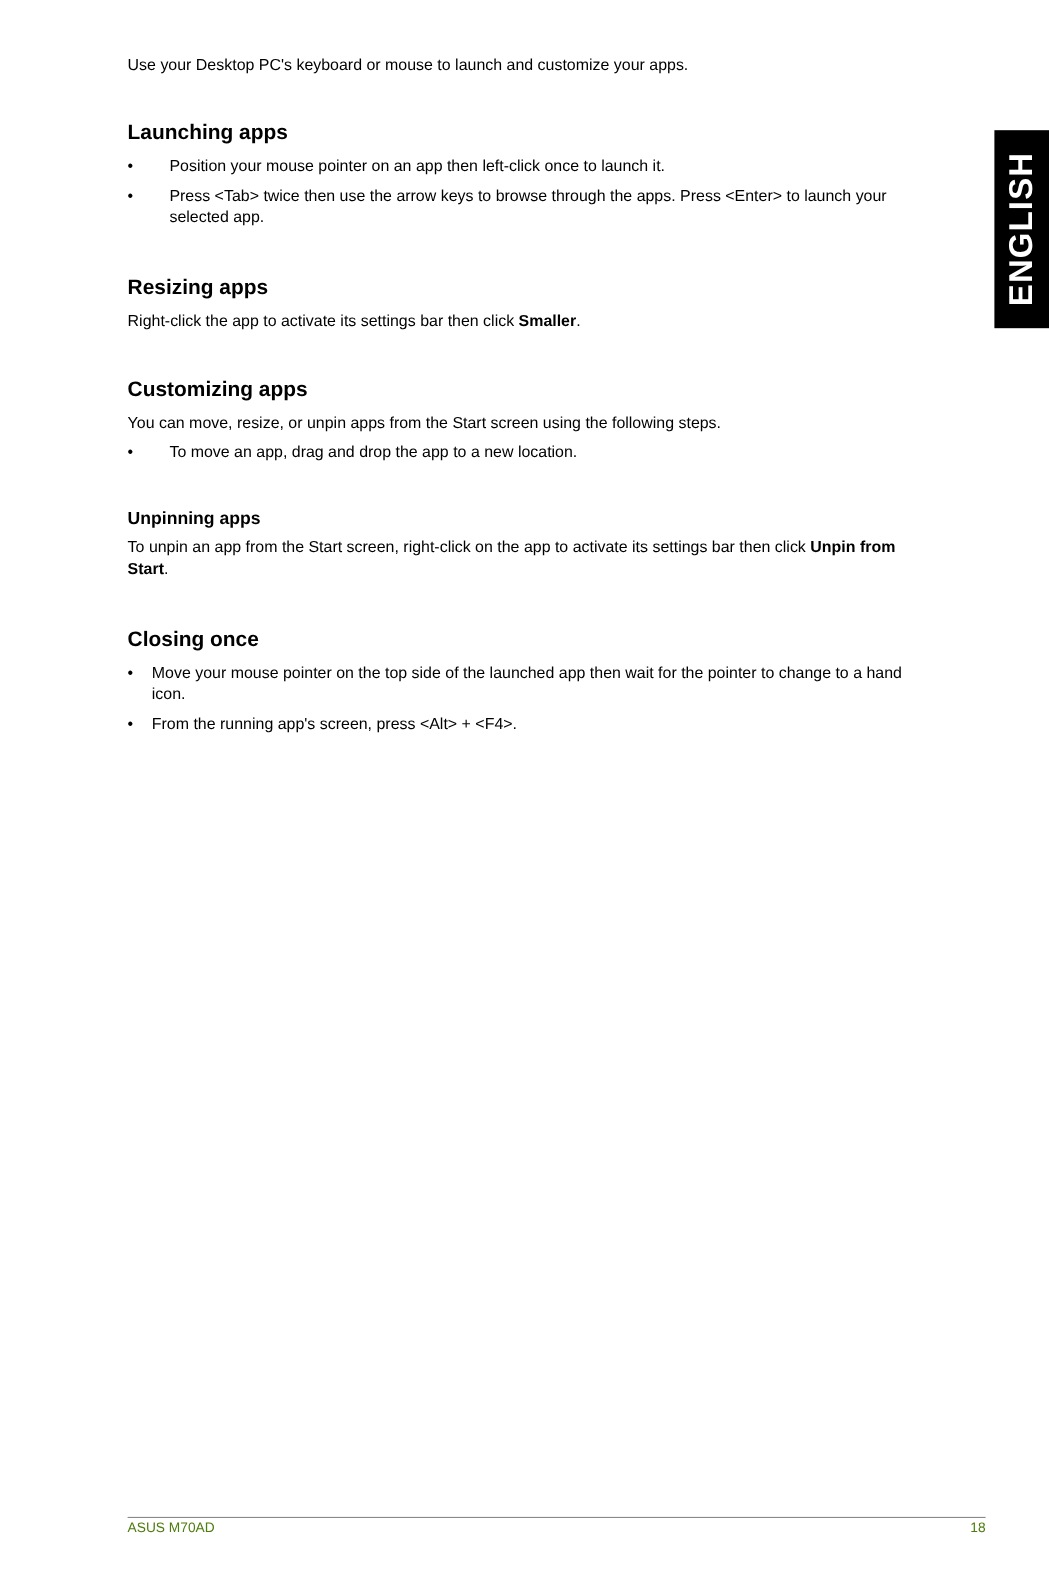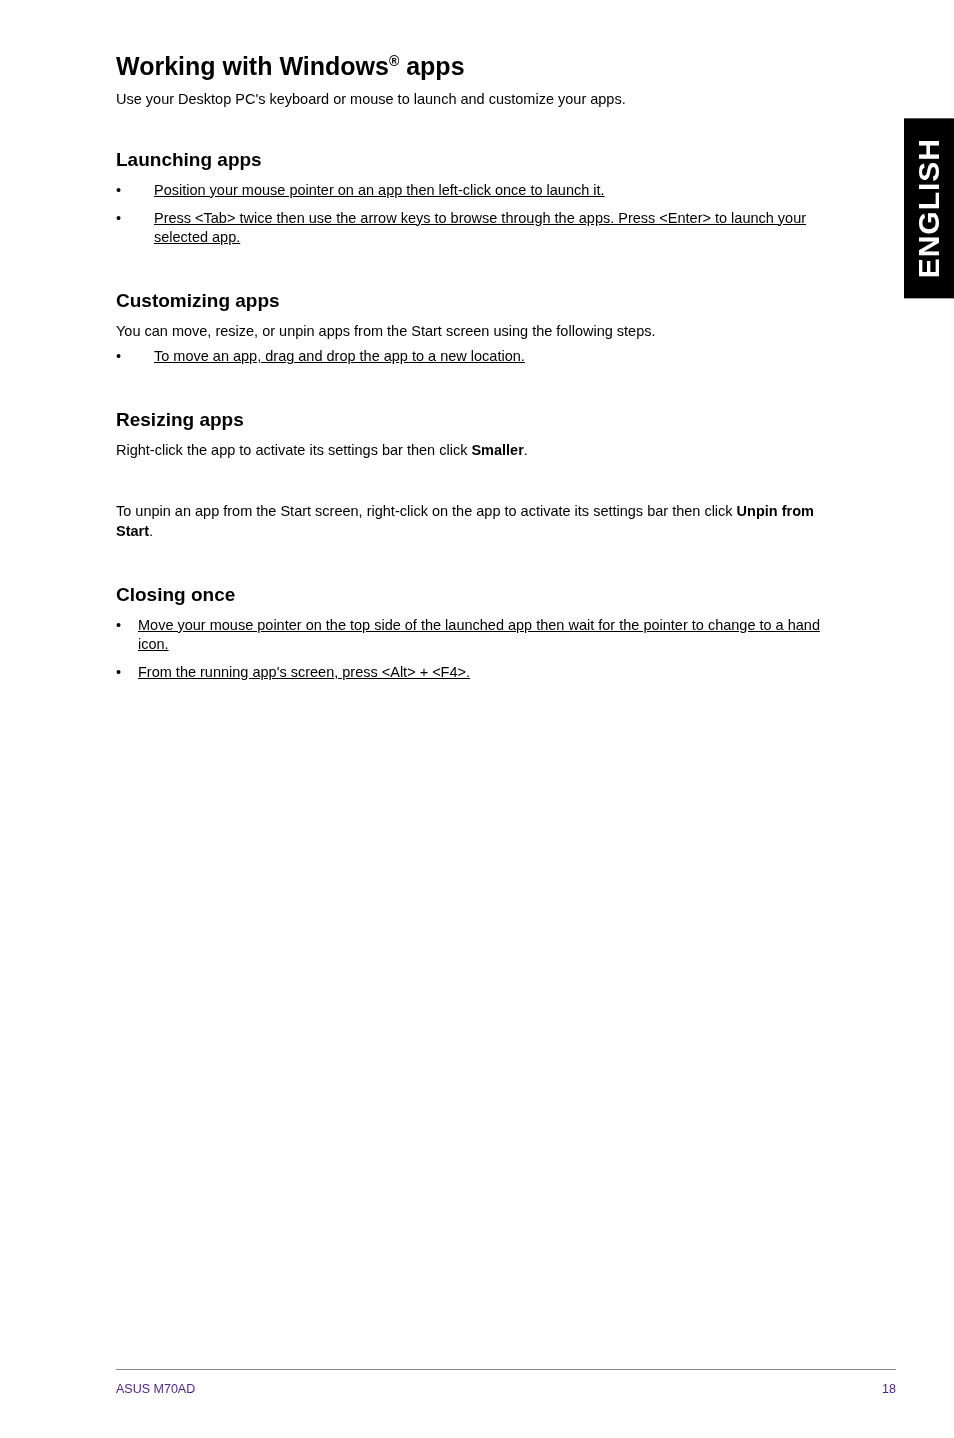--- a/index.html
+++ b/index.html
@@ -49,21 +49,20 @@
   ul {
     list-style: none;
     padding-left: 0;
   }
   li {
     font-size: 14.5px;
     line-height: 1.35;
     padding-left: 38px;
     position: relative;
     margin-bottom: 8px;
-    text-decoration: underline;
   }
   li::before {
     content: "•";
     position: absolute;
     left: 0;
     top: 0;
   }
   li.narrow { padding-left: 22px; }
   .bold { font-weight: bold; }
   .side-tab {
@@ -80,59 +79,59 @@
     letter-spacing: 1px;
     padding: 20px 8px;
     font-stretch: condensed;
   }
   .footer {
     position: absolute;
     bottom: 42px;
     left: 116px;
     right: 58px;
     border-top: 1px solid #888;
-    padding-top: 12px;
+    padding-top: 2px;
     display: flex;
     justify-content: space-between;
     font-size: 12.5px;
-    color: #4c1d95;
+    color: #4d7c0f;
   }
 </style>
 </head>
 <body>
 
 <div class="side-tab">ENGLISH</div>
 
 <div class="page-content">
 
-  <h1><span>Working with Windows</span><sup>®</sup><span> apps</span></h1>
   <p class="intro">Use your Desktop PC's keyboard or mouse to launch and customize your apps.</p>
 
   <div class="section">
     <h2>Launching apps</h2>
     <ul>
       <li>Position your mouse pointer on an app then left-click once to launch it.</li>
       <li>Press &lt;Tab&gt; twice then use the arrow keys to browse through the apps. Press &lt;Enter&gt; to launch your selected app.</li>
     </ul>
   </div>
 
   <div class="section">
+    <h2>Resizing apps</h2>
+    <p class="body-text"><span>Right-click the app to activate its settings bar then click </span><span class="bold">Smaller</span><span>.</span></p>
+  </div>
+
+  <div class="section">
     <h2>Customizing apps</h2>
     <p class="body-text">You can move, resize, or unpin apps from the Start screen using the following steps.</p>
     <ul>
       <li>To move an app, drag and drop the app to a new location.</li>
     </ul>
   </div>
 
   <div class="section">
-    <h2>Resizing apps</h2>
-    <p class="body-text"><span>Right-click the app to activate its settings bar then click </span><span class="bold">Smaller</span><span>.</span></p>
-  </div>
-
-  <div class="section">
+    <h3>Unpinning apps</h3>
     <p class="body-text"><span>To unpin an app from the Start screen, right-click on the app to activate its settings bar then click </span><span class="bold">Unpin from Start</span><span>.</span></p>
   </div>
 
   <div class="section">
     <h2>Closing once</h2>
     <ul>
       <li class="narrow">Move your mouse pointer on the top side of the launched app then wait for the pointer to change to a hand icon.</li>
       <li class="narrow">From the running app's screen, press &lt;Alt&gt; + &lt;F4&gt;.</li>
     </ul>
   </div>

